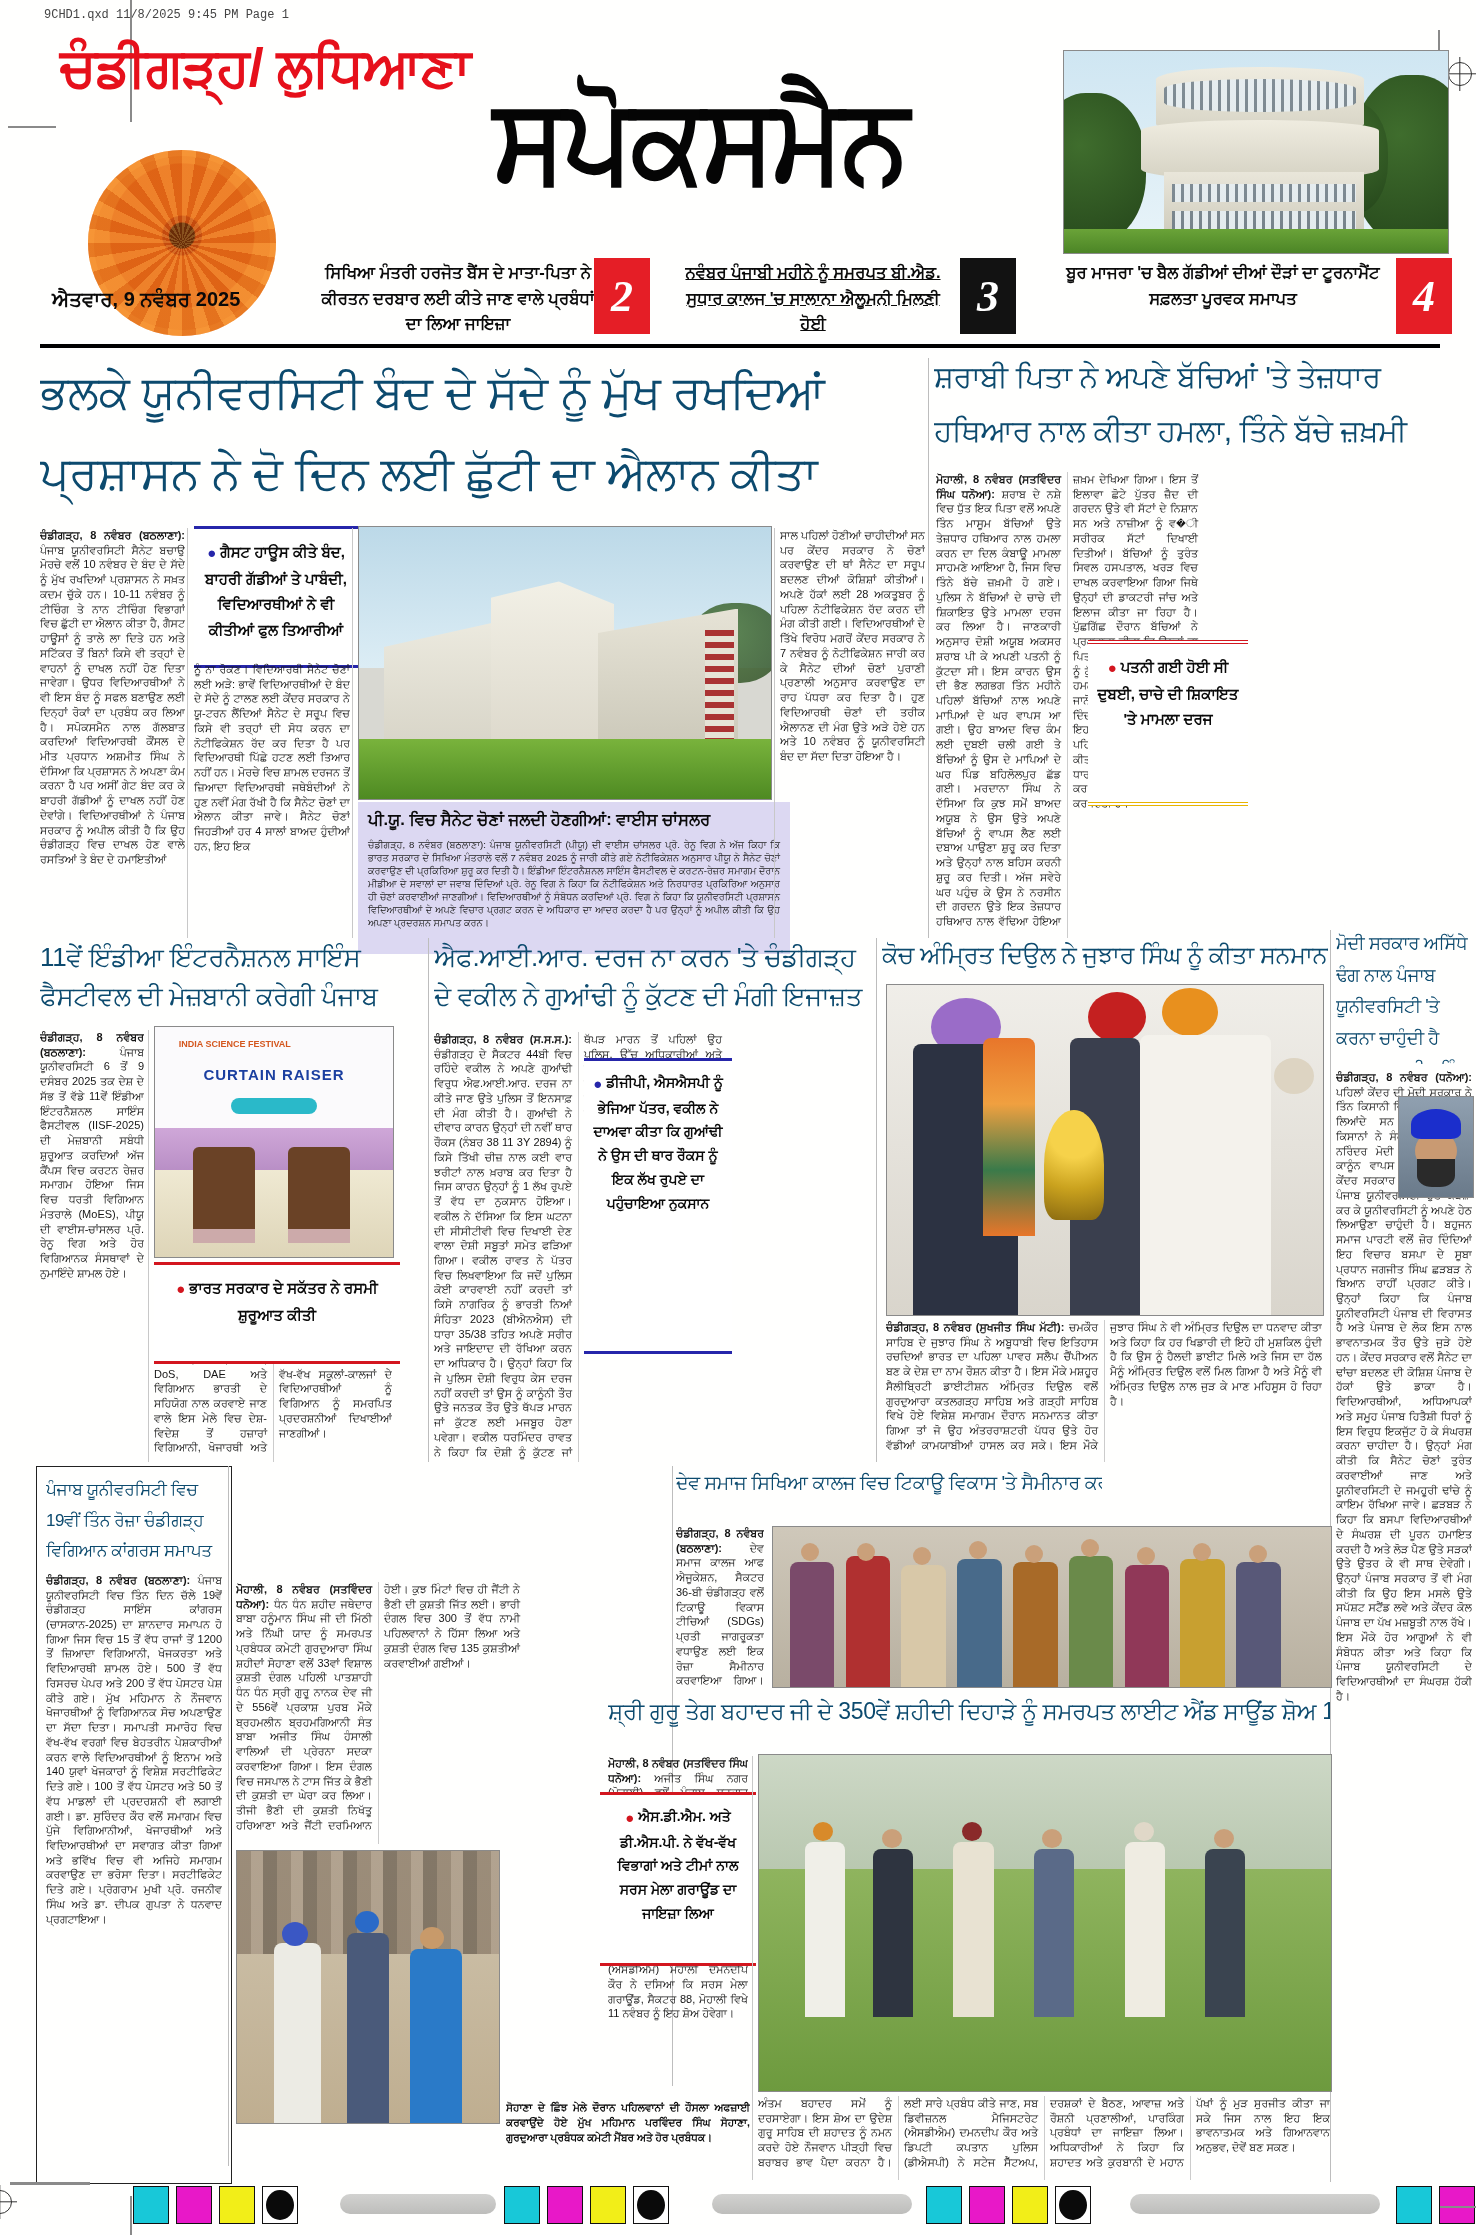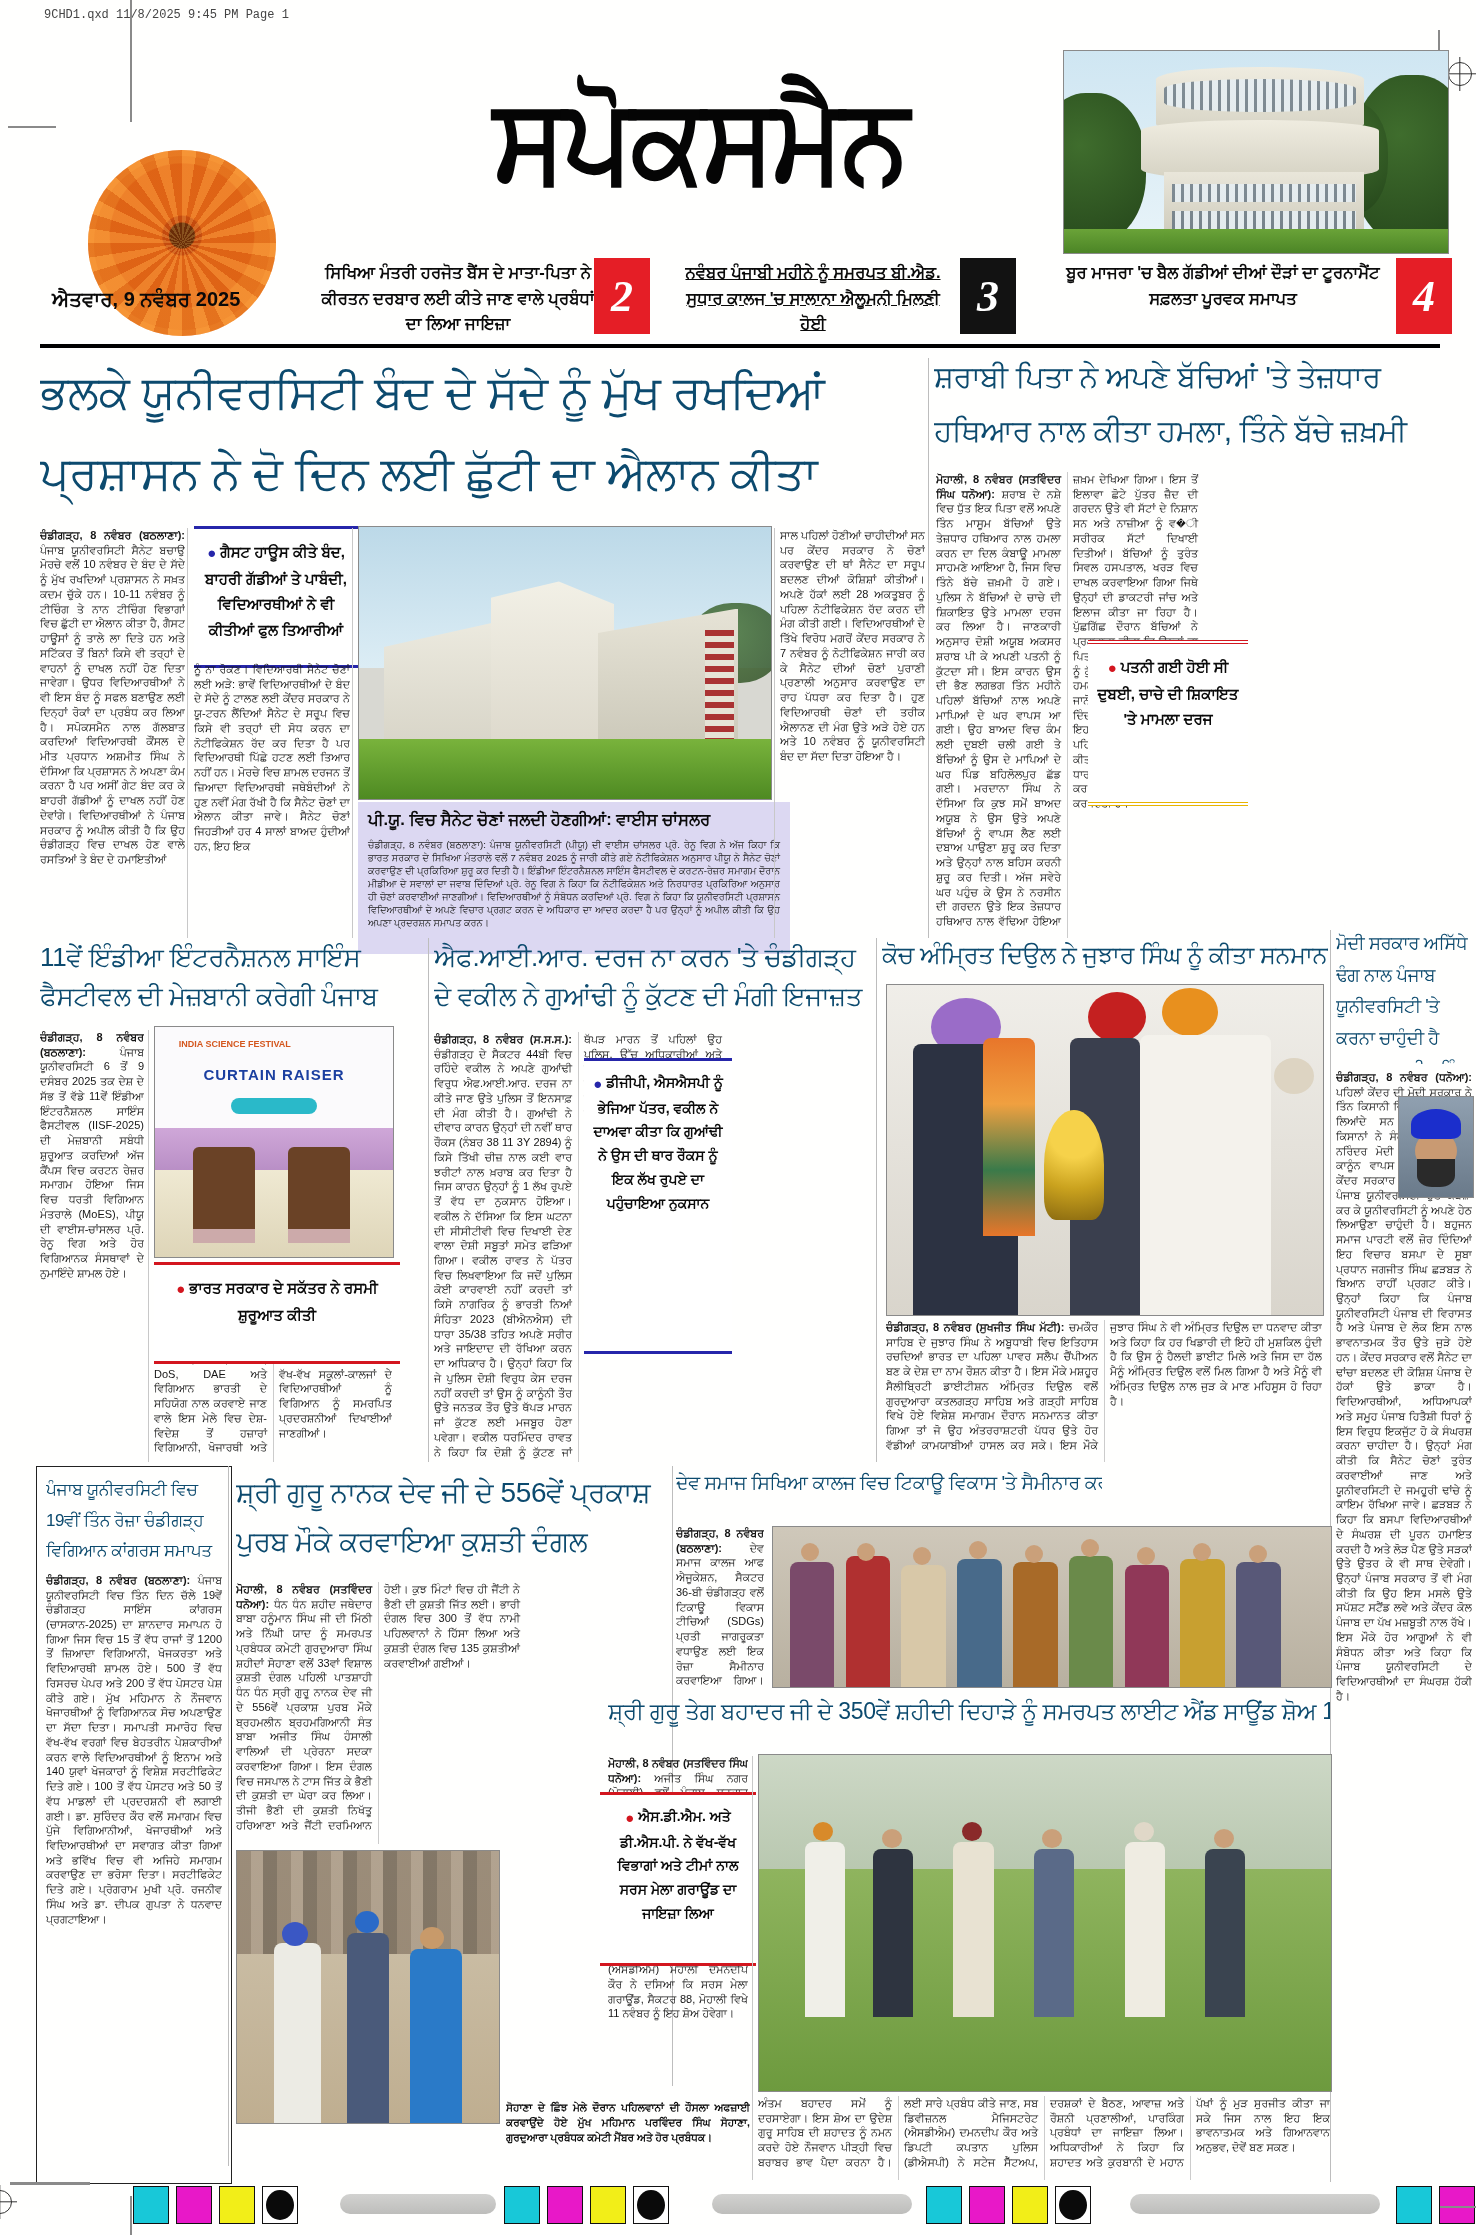--- a/index.html
+++ b/index.html
@@ -71,20 +71,21 @@
 <body>
 
 <div id="page">
 
   <div class="abs press" style="left:44px;top:8px;">9CHD1.qxd  11/8/2025  9:45 PM  Page 1</div>
   <div class="mark" style="left:130px;top:0;width:1.5px;height:122px;"></div>
   <div class="mark" style="left:8px;top:126px;width:48px;height:2px;"></div>
   <div class="mark" style="left:1438px;top:30px;width:1.5px;height:34px;"></div>
   <div class="crosshair" style="left:1448px;top:62px;"></div>
 
+  <div class="abs region" style="left:60px;top:36px;">ਚੰਡੀਗੜ੍ਹ/ ਲੁਧਿਆਣਾ</div>
 
   <div class="abs" style="left:88px;top:150px;width:188px;height:186px;border-radius:50%;
        background:radial-gradient(circle at 50% 46%,#5a2808 0 9%,#c84c10 10% 14%,#e86a18 15% 52%,#ef7c22 53% 78%,#e05c12 79% 100%);
        box-shadow:inset 0 0 0 6px rgba(255,160,60,.25);">
     <div style="position:absolute;inset:0;border-radius:50%;background:repeating-conic-gradient(rgba(255,190,90,.28) 0 9deg,rgba(180,70,10,.18) 9deg 18deg);"></div>
   </div>
 
   <div class="abs masthead" style="left:330px;top:72px;width:740px;">ਸਪੋਕਸਮੈਨ</div>
   <div class="abs dateline" style="left:52px;top:288px;">ਐਤਵਾਰ, 9 ਨਵੰਬਰ 2025</div>
 
@@ -226,21 +227,20 @@
   <div class="abs boxed" style="left:36px;top:1466px;width:176px;height:700px;">
     <div class="headline h-box">ਪੰਜਾਬ ਯੂਨੀਵਰਸਿਟੀ ਵਿਚ 19ਵੀਂ ਤਿੰਨ ਰੋਜ਼ਾ ਚੰਡੀਗੜ੍ਹ ਵਿਗਿਆਨ ਕਾਂਗਰਸ ਸਮਾਪਤ</div>
     <div class="body" style="margin-top:6px;height:560px;">
       <b>ਚੰਡੀਗੜ੍ਹ, 8 ਨਵੰਬਰ (ਬਠਲਾਣਾ):</b>
       <span>ਪੰਜਾਬ ਯੂਨੀਵਰਸਿਟੀ ਵਿਚ ਤਿੰਨ ਦਿਨ ਚੱਲੇ 19ਵੇਂ ਚੰਡੀਗੜ੍ਹ ਸਾਇੰਸ ਕਾਂਗਰਸ (ਚਾਸਕਾਨ-2025) ਦਾ ਸ਼ਾਨਦਾਰ ਸਮਾਪਨ ਹੋ ਗਿਆ ਜਿਸ ਵਿਚ 15 ਤੋਂ ਵੱਧ ਰਾਜਾਂ ਤੋਂ 1200 ਤੋਂ ਜ਼ਿਆਦਾ ਵਿਗਿਆਨੀ, ਖੋਜਕਰਤਾ ਅਤੇ ਵਿਦਿਆਰਥੀ ਸ਼ਾਮਲ ਹੋਏ। 500 ਤੋਂ ਵੱਧ ਰਿਸਰਚ ਪੇਪਰ ਅਤੇ 200 ਤੋਂ ਵੱਧ ਪੋਸਟਰ ਪੇਸ਼ ਕੀਤੇ ਗਏ। ਮੁੱਖ ਮਹਿਮਾਨ ਨੇ ਨੌਜਵਾਨ ਖੋਜਾਰਥੀਆਂ ਨੂੰ ਵਿਗਿਆਨਕ ਸੋਚ ਅਪਣਾਉਣ ਦਾ ਸੱਦਾ ਦਿਤਾ। ਸਮਾਪਤੀ ਸਮਾਰੋਹ ਵਿਚ ਵੱਖ-ਵੱਖ ਵਰਗਾਂ ਵਿਚ ਬੇਹਤਰੀਨ ਪੇਸ਼ਕਾਰੀਆਂ ਕਰਨ ਵਾਲੇ ਵਿਦਿਆਰਥੀਆਂ ਨੂੰ ਇਨਾਮ ਅਤੇ 140 ਯੁਵਾਂ ਖੋਜਕਾਰਾਂ ਨੂੰ ਵਿਸ਼ੇਸ਼ ਸਰਟੀਫਿਕੇਟ ਦਿਤੇ ਗਏ। 100 ਤੋਂ ਵੱਧ ਪੋਸਟਰ ਅਤੇ 50 ਤੋਂ ਵੱਧ ਮਾਡਲਾਂ ਦੀ ਪ੍ਰਦਰਸ਼ਨੀ ਵੀ ਲਗਾਈ ਗਈ। ਡਾ. ਸੁਰਿੰਦਰ ਕੌਰ ਵਲੋਂ ਸਮਾਗਮ ਵਿਚ ਪੁੱਜੇ ਵਿਗਿਆਨੀਆਂ, ਖੋਜਾਰਥੀਆਂ ਅਤੇ ਵਿਦਿਆਰਥੀਆਂ ਦਾ ਸਵਾਗਤ ਕੀਤਾ ਗਿਆ ਅਤੇ ਭਵਿੱਖ ਵਿਚ ਵੀ ਅਜਿਹੇ ਸਮਾਗਮ ਕਰਵਾਉਣ ਦਾ ਭਰੋਸਾ ਦਿਤਾ। ਸਰਟੀਫਿਕੇਟ ਦਿਤੇ ਗਏ। ਪ੍ਰੋਗਰਾਮ ਮੁਖੀ ਪ੍ਰੋ. ਰਜਨੀਵ ਸਿੰਘ ਅਤੇ ਡਾ. ਦੀਪਕ ਗੁਪਤਾ ਨੇ ਧਨਵਾਦ ਪ੍ਰਗਟਾਇਆ।</span>
     </div>
   </div>
 
   <div class="vline abs" style="left:228px;top:1466px;height:700px;background:#bdbdbd;"></div>
 
-  <div class="abs headline h-dangal" style="left:236px;top:1468px;width:432px;height:106px;">ਸ਼੍ਰੀ ਗੁਰੂ ਨਾਨਕ ਦੇਵ ਜੀ ਦੇ 556ਵੇਂ ਪ੍ਰਕਾਸ਼ ਪੁਰਬ ਮੌਕੇ ਕਰਵਾਇਆ ਕੁਸ਼ਤੀ ਦੰਗਲ</div>
   <div class="abs body cols3" style="left:236px;top:1582px;width:432px;height:262px;">
     <b>ਮੋਹਾਲੀ, 8 ਨਵੰਬਰ (ਸਤਵਿੰਦਰ ਧਨੋਆ):</b>
     <span>ਧੰਨ ਧੰਨ ਸ਼ਹੀਦ ਜਥੇਦਾਰ ਬਾਬਾ ਹਨੂੰਮਾਨ ਸਿੰਘ ਜੀ ਦੀ ਮਿੱਠੀ ਅਤੇ ਨਿੱਘੀ ਯਾਦ ਨੂੰ ਸਮਰਪਤ ਪ੍ਰਬੰਧਕ ਕਮੇਟੀ ਗੁਰਦੁਆਰਾ ਸਿੰਘ ਸ਼ਹੀਦਾਂ ਸੋਹਾਣਾ ਵਲੋਂ 33ਵਾਂ ਵਿਸ਼ਾਲ ਕੁਸ਼ਤੀ ਦੰਗਲ ਪਹਿਲੀ ਪਾਤਸ਼ਾਹੀ ਧੰਨ ਧੰਨ ਸ੍ਰੀ ਗੁਰੂ ਨਾਨਕ ਦੇਵ ਜੀ ਦੇ 556ਵੇਂ ਪ੍ਰਕਾਸ਼ ਪੁਰਬ ਮੌਕੇ ਬ੍ਰਹਮਲੀਨ ਬ੍ਰਹਮਗਿਆਨੀ ਸੰਤ ਬਾਬਾ ਅਜੀਤ ਸਿੰਘ ਹੰਸਾਲੀ ਵਾਲਿਆਂ ਦੀ ਪ੍ਰੇਰਨਾ ਸਦਕਾ ਕਰਵਾਇਆ ਗਿਆ। ਇਸ ਦੰਗਲ ਵਿਚ ਜਸਪਾਲ ਨੇ ਟਾਸ ਜਿੱਤ ਕੇ ਭੈਣੀ ਦੀ ਕੁਸ਼ਤੀ ਦਾ ਘੇਰਾ ਕਰ ਲਿਆ। ਤੀਜੀ ਭੈਣੀ ਦੀ ਕੁਸ਼ਤੀ ਨਿਖੱਤੂ ਹਰਿਆਣਾ ਅਤੇ ਜੈਂਟੀ ਦਰਮਿਆਨ ਹੋਈ। ਕੁਝ ਮਿੰਟਾਂ ਵਿਚ ਹੀ ਜੈਂਟੀ ਨੇ ਭੈਣੀ ਦੀ ਕੁਸ਼ਤੀ ਜਿੱਤ ਲਈ। ਭਾਰੀ ਦੰਗਲ ਵਿਚ 300 ਤੋਂ ਵੱਧ ਨਾਮੀ ਪਹਿਲਵਾਨਾਂ ਨੇ ਹਿੱਸਾ ਲਿਆ ਅਤੇ ਕੁਸ਼ਤੀ ਦੰਗਲ ਵਿਚ 135 ਕੁਸ਼ਤੀਆਂ ਕਰਵਾਈਆਂ ਗਈਆਂ।</span>
   </div>
   <div class="photo" style="left:236px;top:1850px;width:262px;height:272px;">
     <div style="position:absolute;inset:0;background:linear-gradient(#cfc4ae,#bfae90);"></div>
     <div style="position:absolute;left:0;top:0;right:0;height:38%;background:repeating-linear-gradient(90deg,#8a7a68 0 14px,#a89886 14px 26px,#6a5e50 26px 40px);opacity:.75;"></div>
     <div class="fig" style="left:14%;top:34%;width:18%;height:66%;background:#ecebe4;"></div>
     <div class="head-dot" style="left:17%;top:26%;width:26px;height:24px;background:#3a57c4;"></div>
     <div class="fig" style="left:42%;top:30%;width:16%;height:70%;background:#4a5a7a;"></div>

